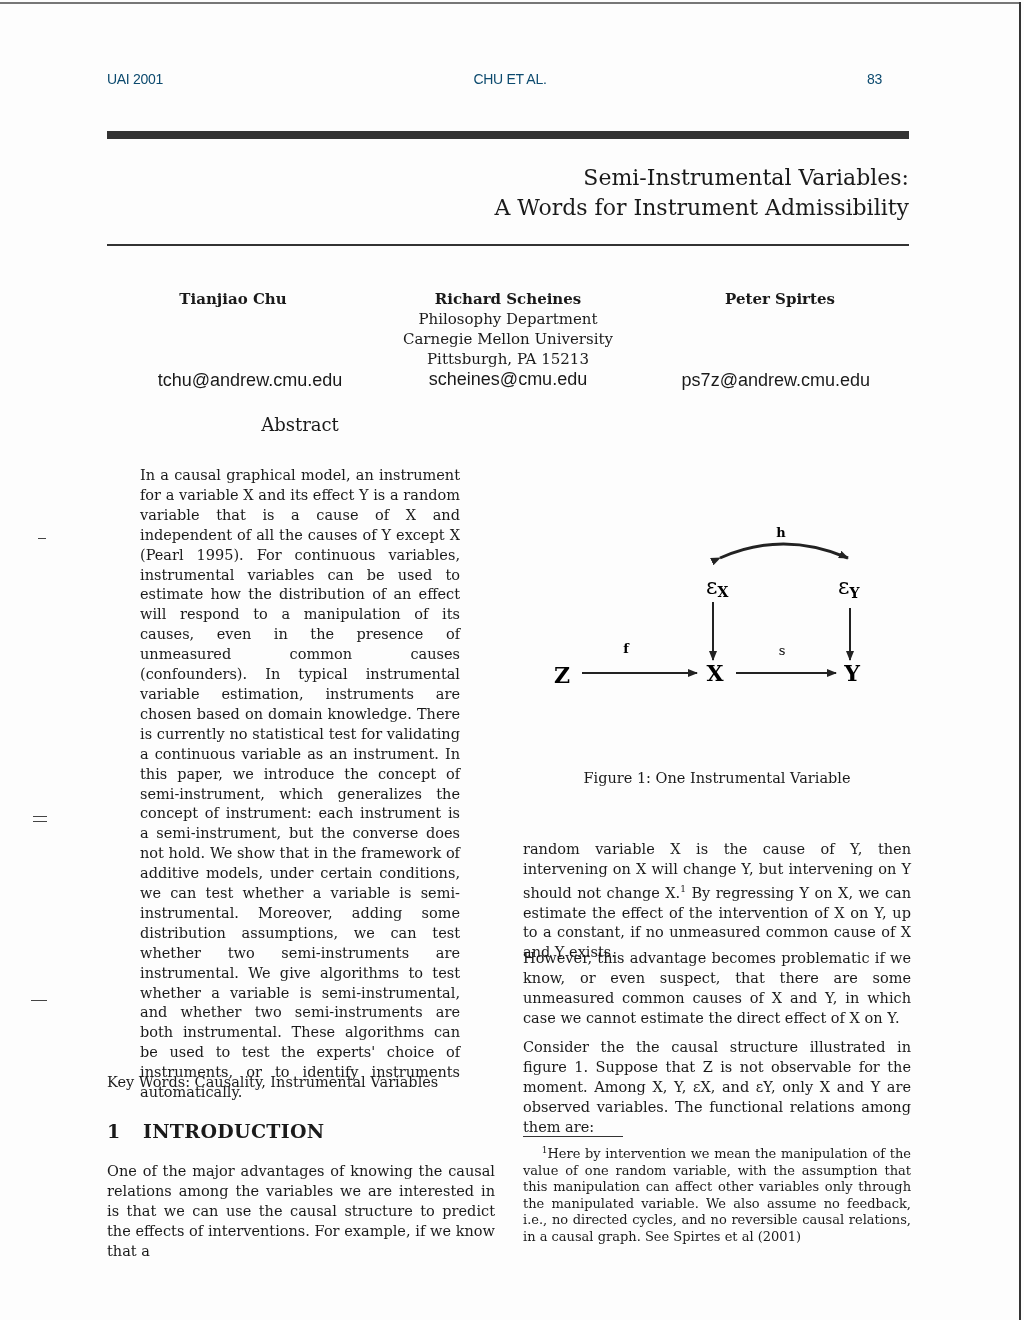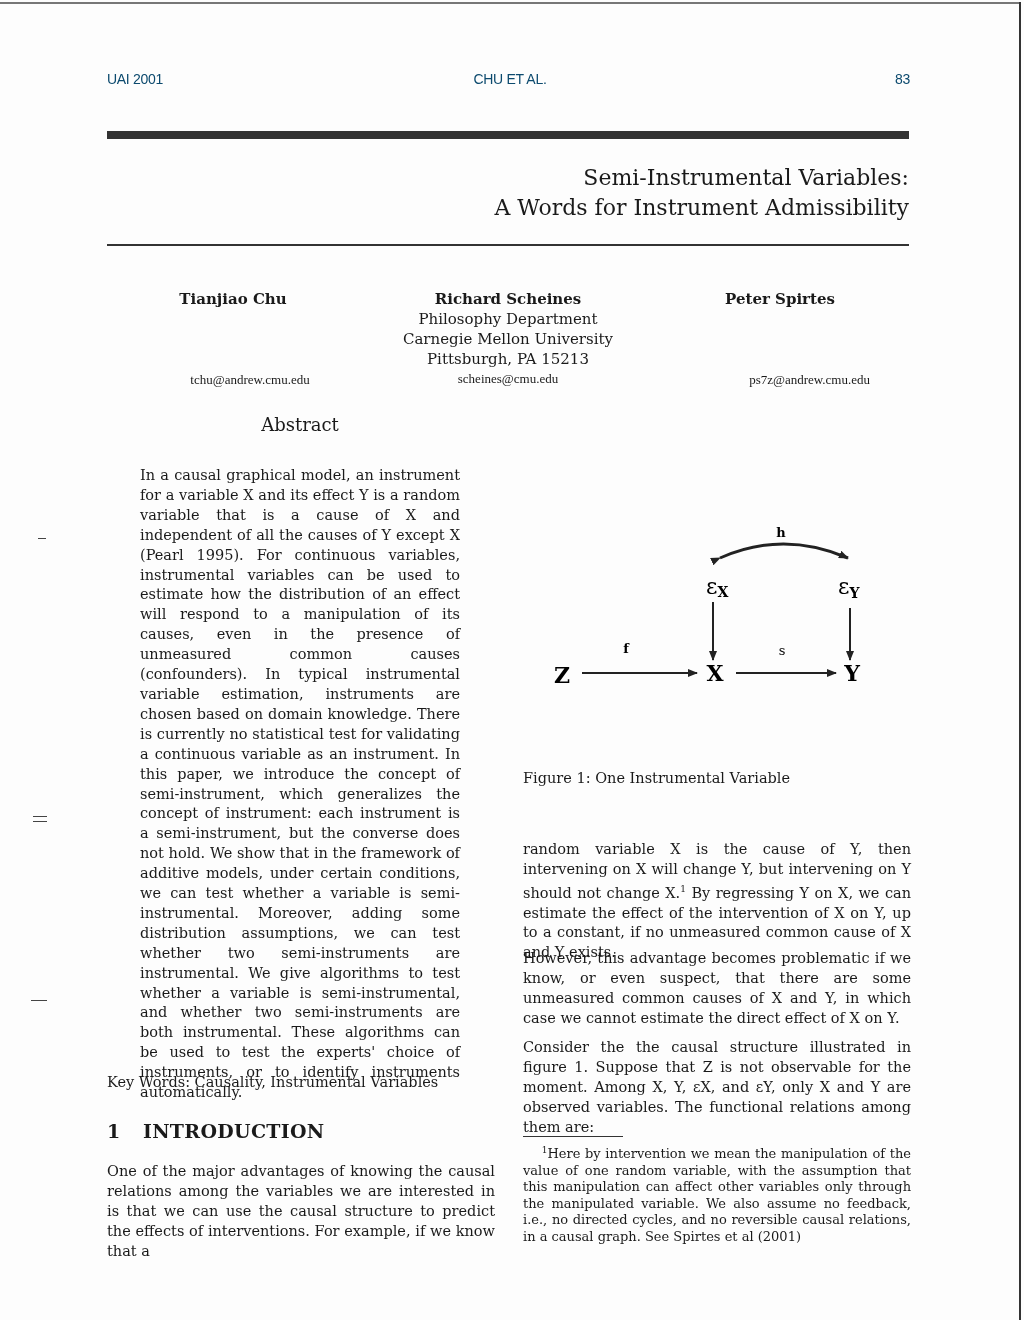--- a/index.html
+++ b/index.html
@@ -10,45 +10,45 @@
   }
   .page-border-top { position: absolute; left: 0; top: 2px; width: 1020px; height: 2px; background: #777; }
   .page-border-right { position: absolute; left: 1019px; top: 2px; width: 2px; height: 1318px; background: #333; }
   .abs { position: absolute; }
   .runhead { font-family: "Liberation Sans", sans-serif; font-size: 14px; top: 71px; color: #0c4a6e; letter-spacing: -0.3px; }
   .rule-thick { position: absolute; left: 107px; width: 802px; top: 131px; height: 8px; background: #333; }
   .rule-thin { position: absolute; left: 107px; width: 802px; top: 244px; height: 2px; background: #333; }
   .title { left: 107px; width: 802px; text-align: right; top: 163px; font-size: 22px; line-height: 30px; color: #1a1a1a; }
   .author { font-size: 15px; line-height: 20px; text-align: center; }
   .author .name { font-weight: bold; }
-  .mono { font-family: Liberation Serif, serif; font-size: 13px; }
+  .mono { font-family: Liberation Sans, sans-serif; font-size: 18px; }
   .abstract-head { left: 140px; width: 320px; text-align: center; top: 414px; font-size: 18px; }
   .para { font-size: 14.5px; line-height: 19.9px; text-align: justify; }
   .abstract-body { left: 140px; width: 320px; top: 466px; }
   .keywords { left: 107px; top: 1074px; font-size: 14.5px; }
   .sec-head { left: 107px; top: 1120px; font-size: 19px; font-weight: bold; letter-spacing: 0.3px; }
   .sec-head .num { display: inline-block; width: 36px; }
   .intro-body { left: 107px; width: 388px; top: 1162px; }
   .right-col { left: 523px; width: 388px; }
-  .caption { left: 523px; width: 388px; top: 770px; font-size: 14.5px; }
+  .caption { left: 523px; width: 388px; top: 770px; text-align: center; font-size: 14.5px; }
   .fn-rule { position: absolute; left: 523px; top: 1136px; width: 100px; height: 1px; background: #333; }
   .footnote { left: 523px; width: 388px; top: 1142px; font-size: 13px; line-height: 16.5px; text-align: justify; }
   .footnote sup, .para sup { font-size: 9px; }
   .margin-mark { position: absolute; background: #444; height: 1px; }
   svg text { font-family: "DejaVu Serif", "Liberation Serif", serif; }
 </style>
 </head>
 <body>
 
 <div class="page-border-top"></div>
 <div class="page-border-right"></div>
 
 <div class="abs runhead" style="left:107px;">UAI 2001</div>
 <div class="abs runhead" style="left:460px; width:100px; text-align:center;">CHU ET AL.</div>
-<div class="abs runhead" style="left:860px; width:50px; text-align:right;">83</div>
+<div class="abs runhead" style="left:832px; width:50px; text-align:right;">83</div>
 
 <div class="rule-thick"></div>
 
 <div class="abs title">
   <div>Semi-Instrumental Variables:</div>
   <div>A Words for Instrument Admissibility</div>
 </div>
 
 <div class="rule-thin"></div>
 

